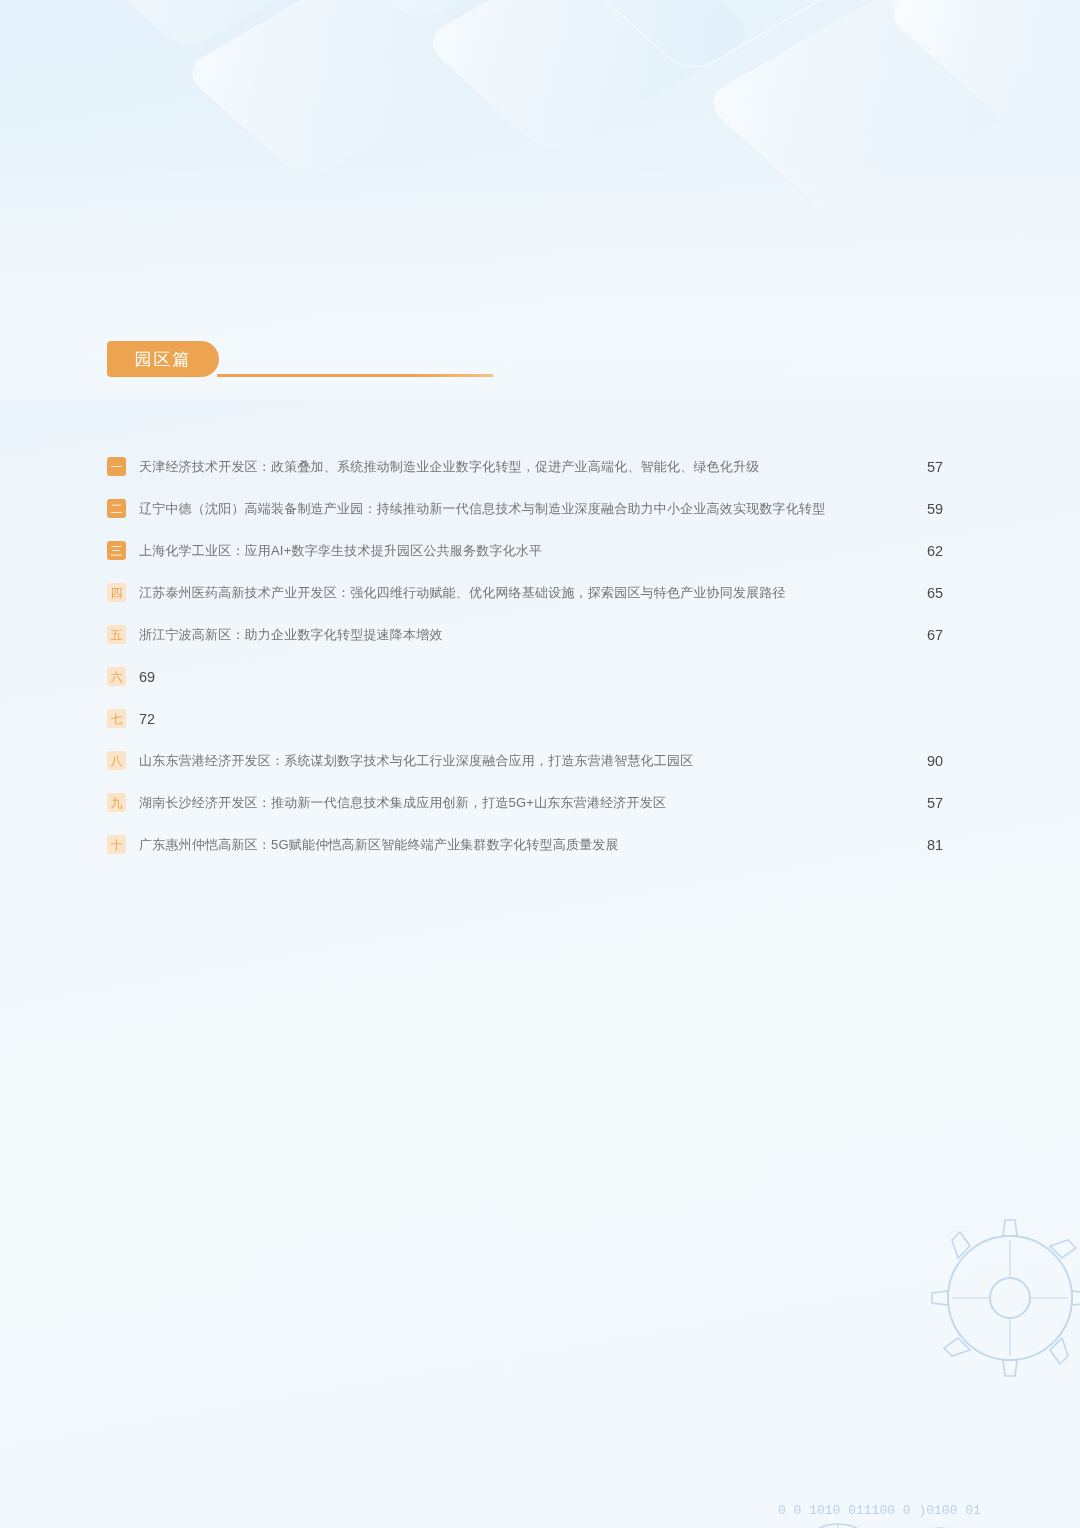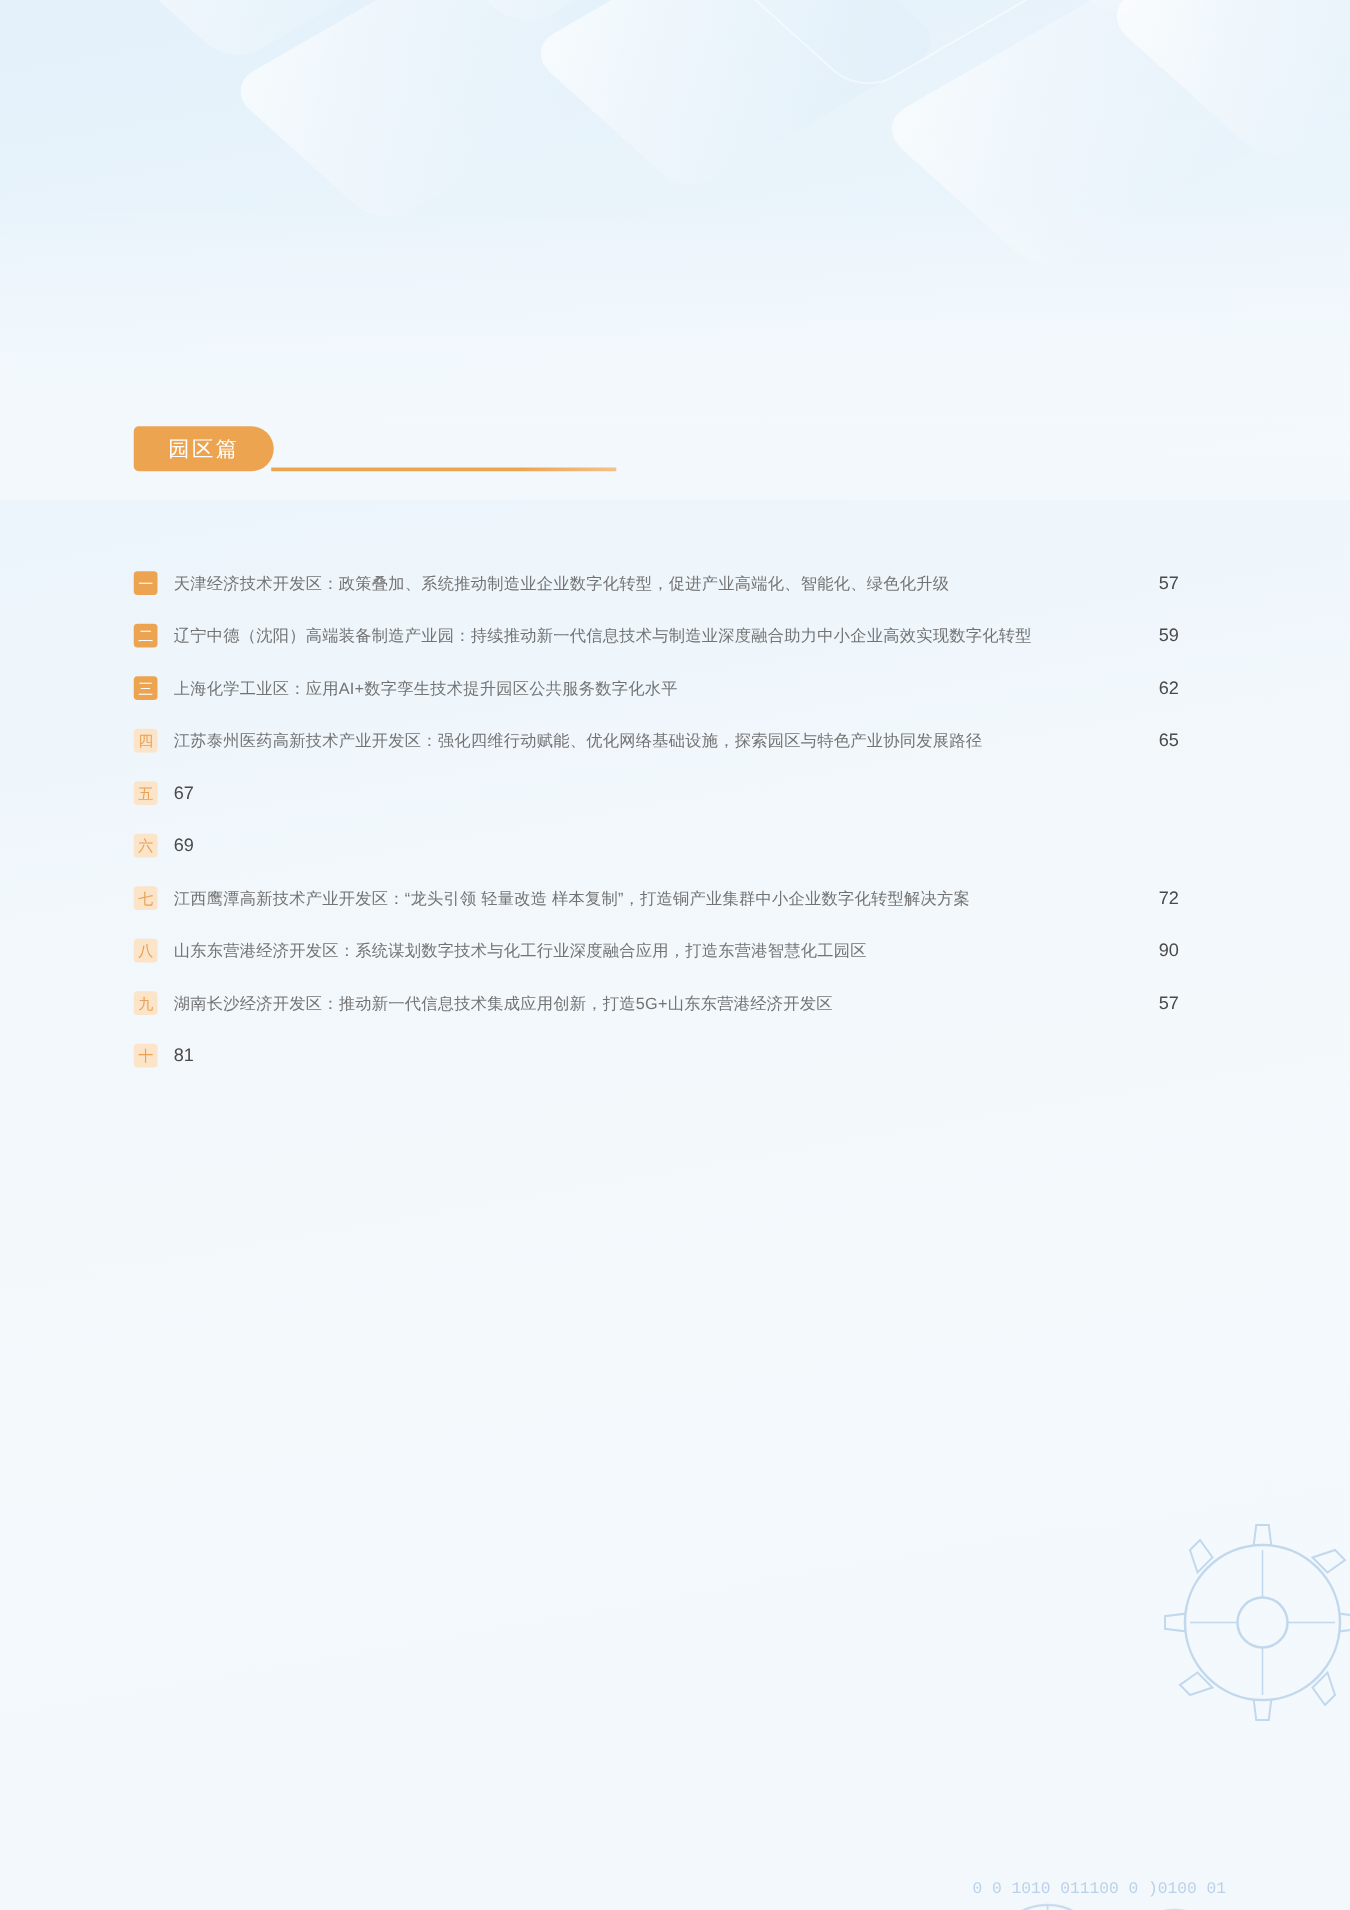--- a/index.html
+++ b/index.html
@@ -347,45 +347,46 @@
     </div>
 
     <div class="toc-row">
       <span class="marker tint">四</span>
       <span class="toc-title">江苏泰州医药高新技术产业开发区：强化四维行动赋能、优化网络基础设施，探索园区与特色产业协同发展路径</span>
       <span class="toc-page">65</span>
     </div>
 
     <div class="toc-row">
       <span class="marker tint">五</span>
+      <span class="toc-title">浙江宁波高新区：助力企业数字化转型提速降本增效</span>
       <span class="toc-page">67</span>
     </div>
 
     <div class="toc-row">
       <span class="marker tint">六</span>
       <span class="toc-page">69</span>
     </div>
 
     <div class="toc-row">
       <span class="marker tint">七</span>
-      <span class="toc-title">江西鹰潭高新技术产业开发区：“龙头引领 轻量改造 样本复制”，打造铜产业集群中小企业数字化转型解决方案</span>
       <span class="toc-page">72</span>
     </div>
 
     <div class="toc-row">
       <span class="marker tint">八</span>
       <span class="toc-title">山东东营港经济开发区：系统谋划数字技术与化工行业深度融合应用，打造东营港智慧化工园区</span>
       <span class="toc-page">90</span>
     </div>
 
     <div class="toc-row">
       <span class="marker tint">九</span>
       <span class="toc-title">湖南长沙经济开发区：推动新一代信息技术集成应用创新，打造5G+山东东营港经济开发区</span>
       <span class="toc-page">57</span>
     </div>
 
     <div class="toc-row">
       <span class="marker tint">十</span>
+      <span class="toc-title">广东惠州仲恺高新区：5G赋能仲恺高新区智能终端产业集群数字化转型高质量发展</span>
       <span class="toc-page">81</span>
     </div>
 
   </div>
 </div>
 
 </body></html>

